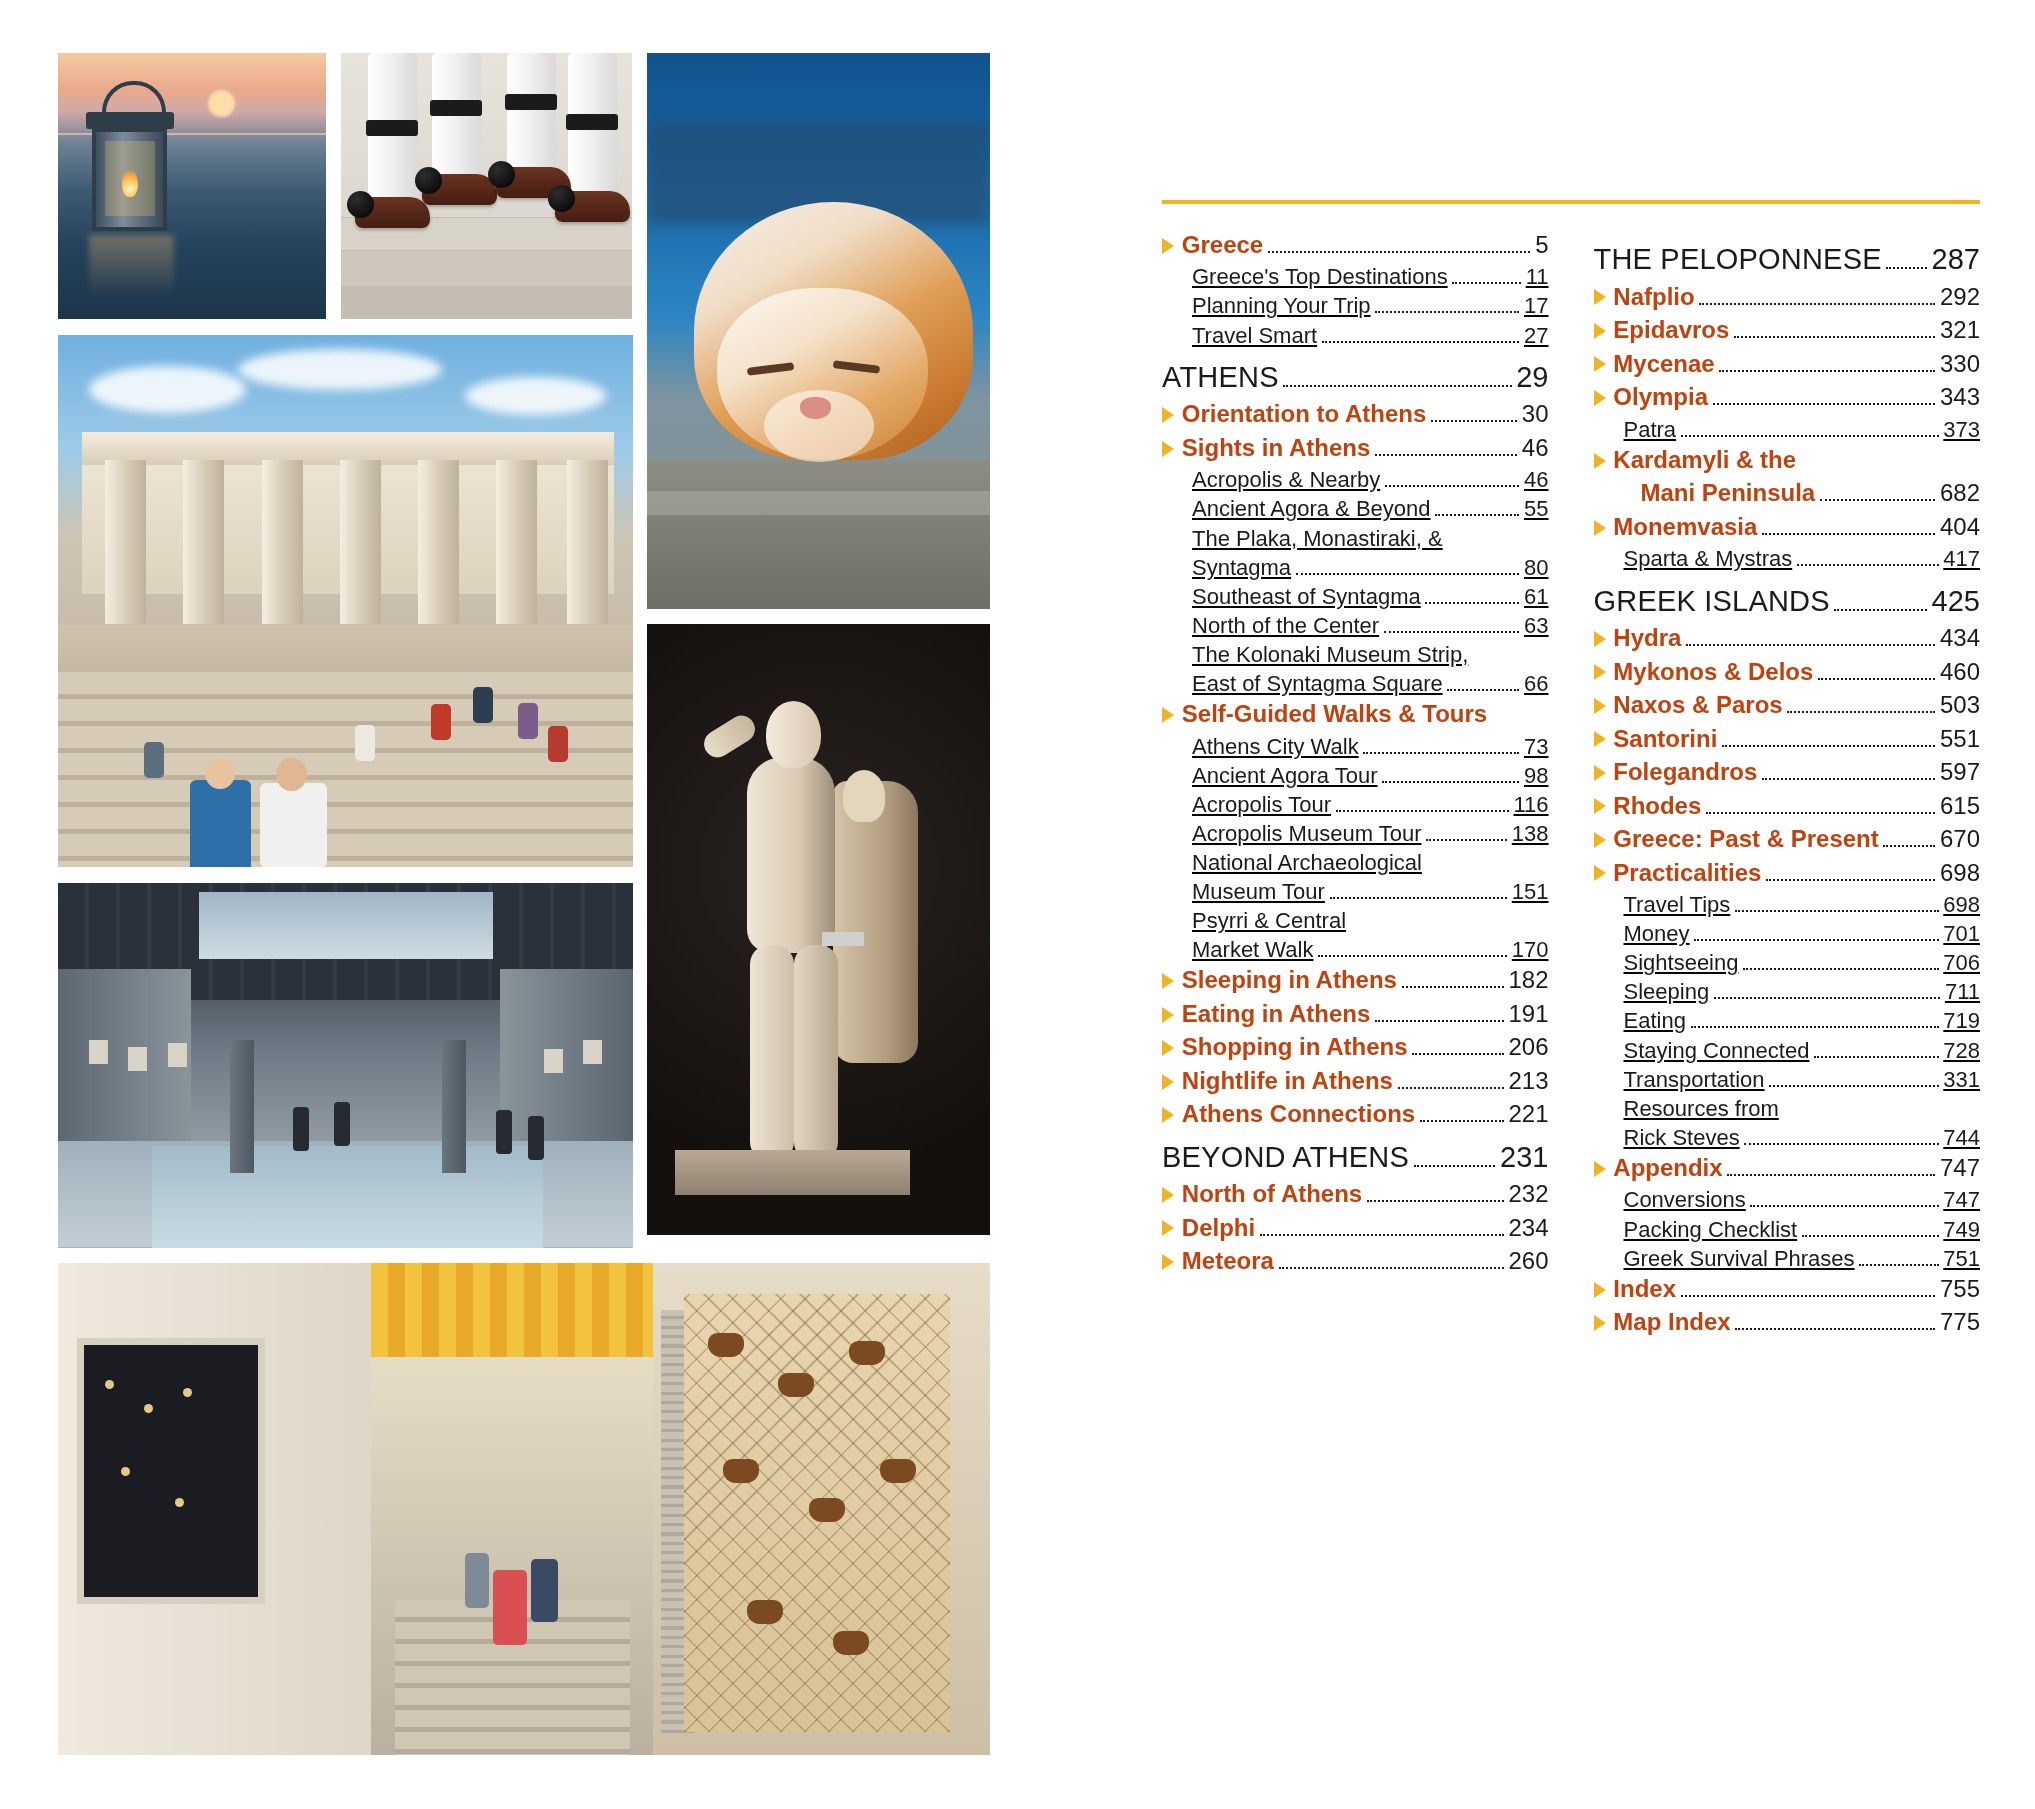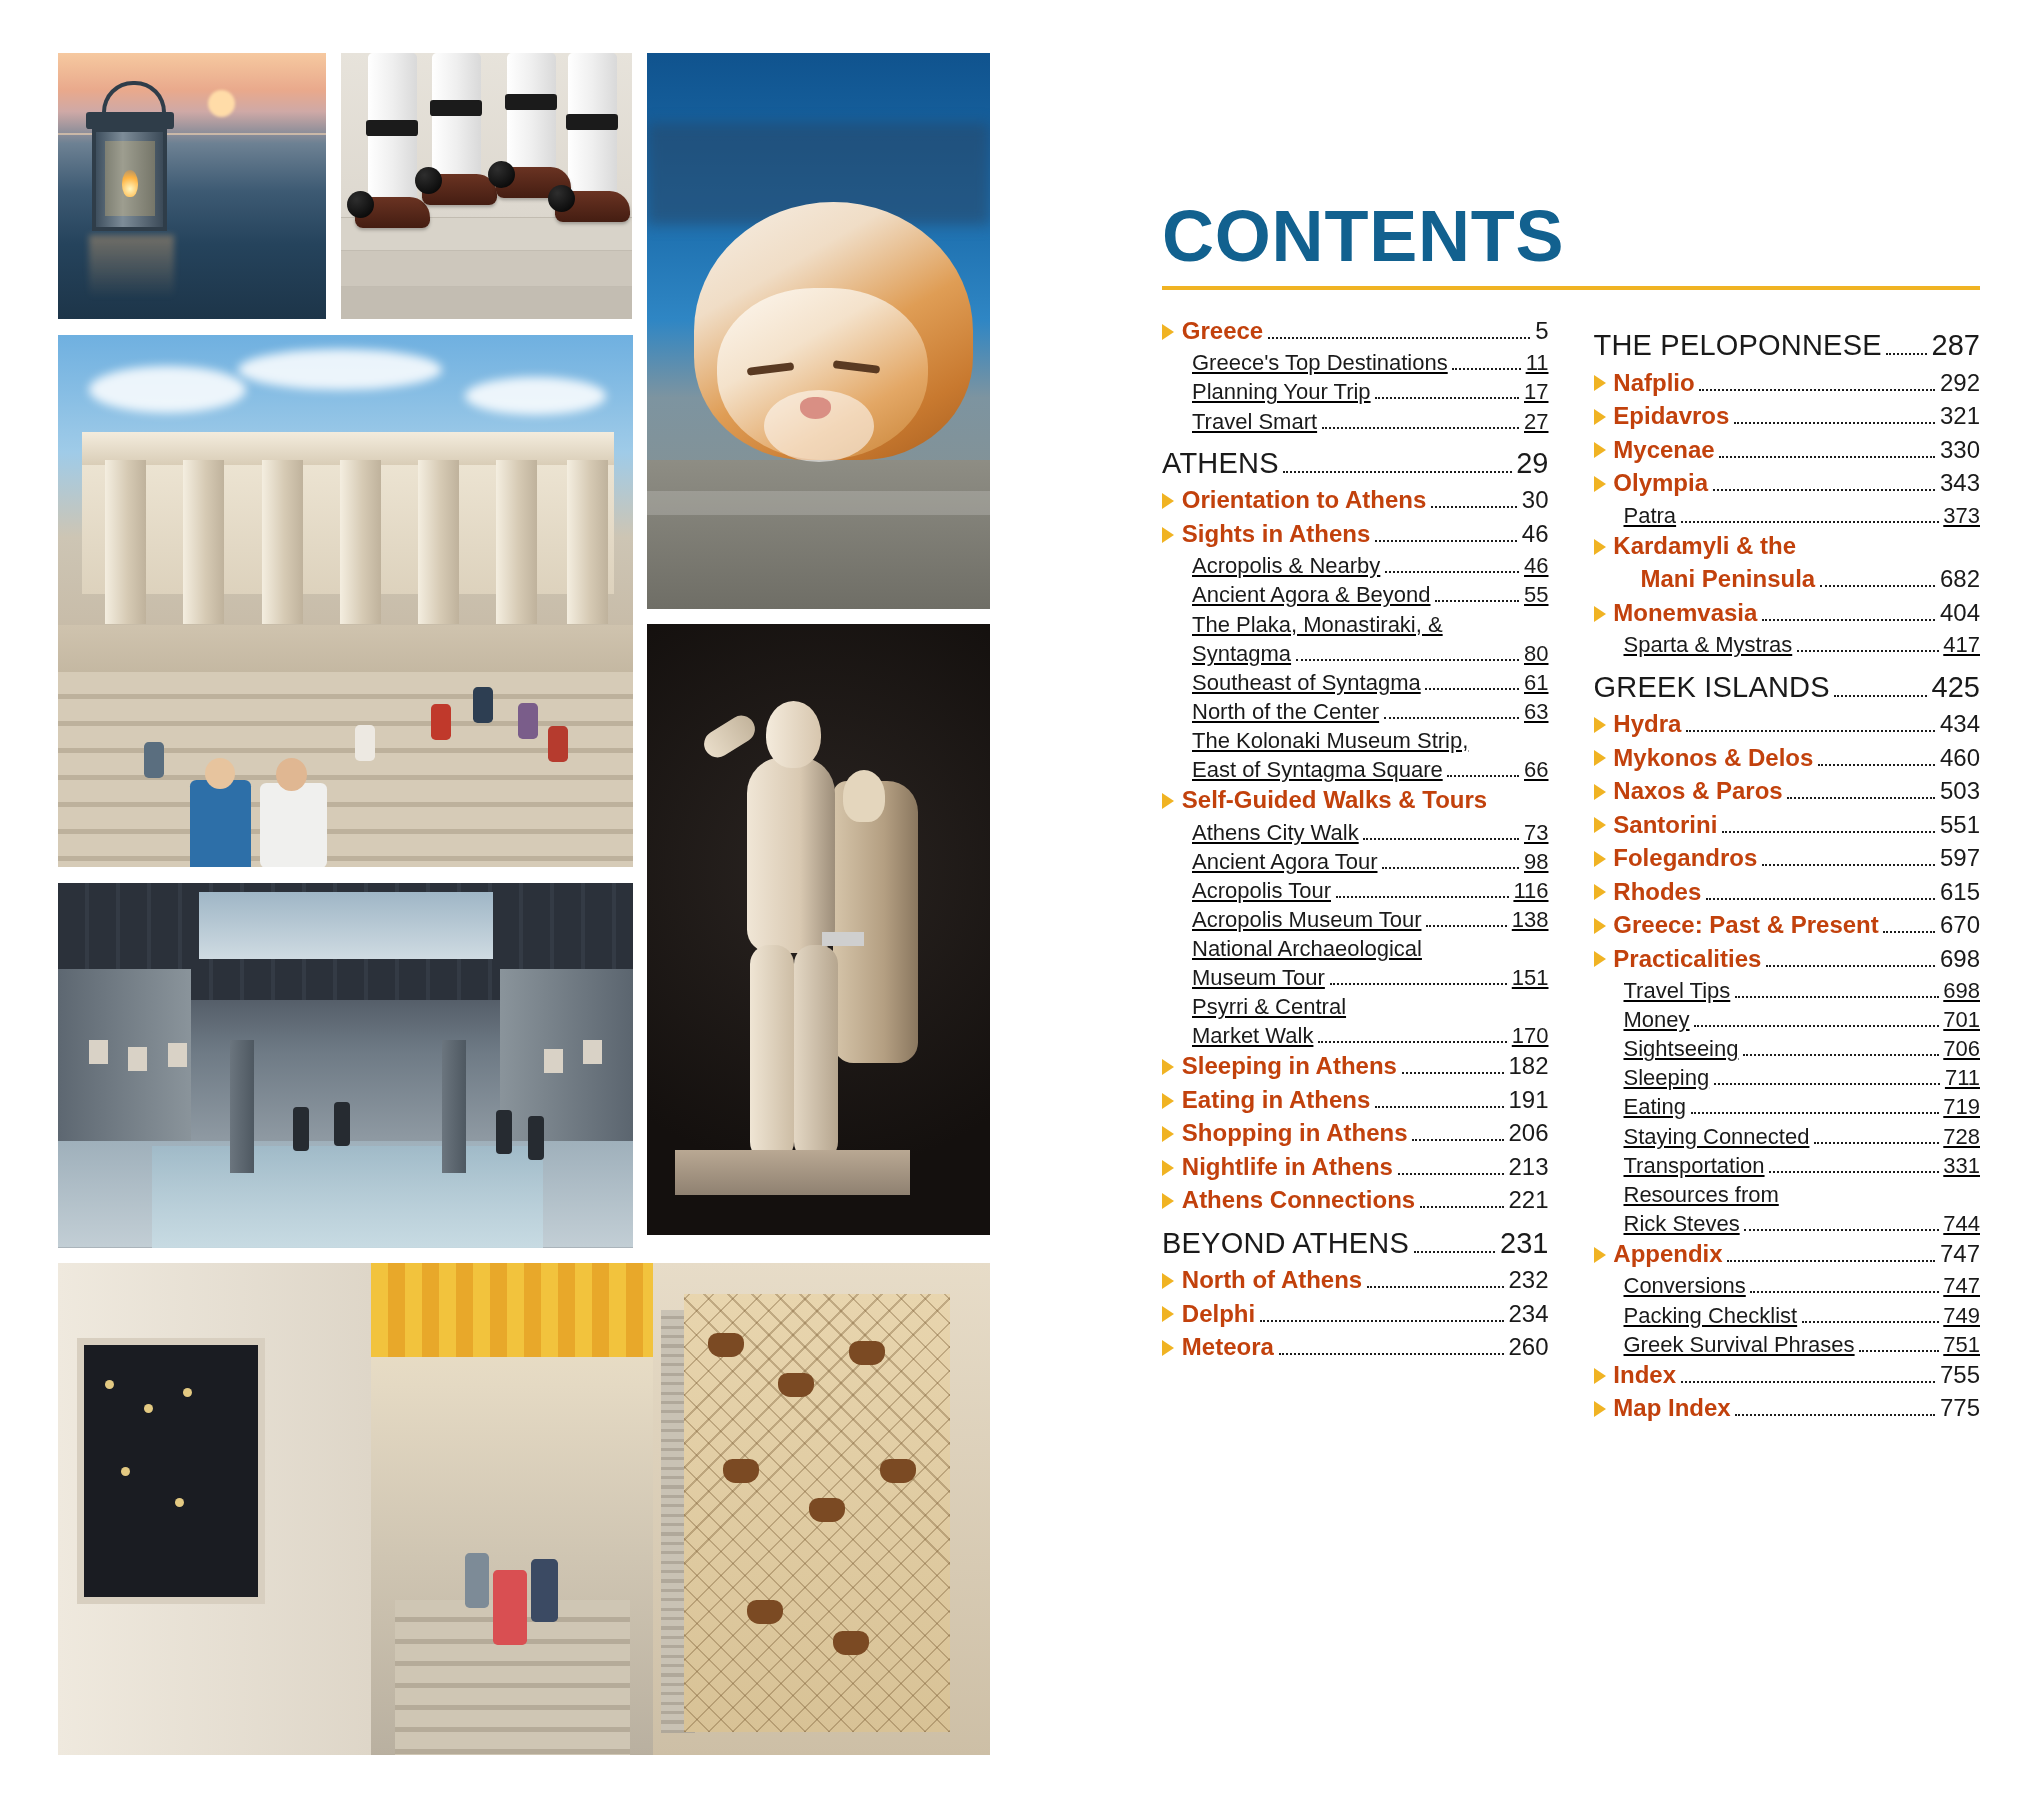--- a/index.html
+++ b/index.html
@@ -380,21 +380,20 @@
       <div class="sandal" style="left:791px; top:78px"></div>
       <div class="sandal" style="left:665px;  top:196px"></div>
       <div class="sandal" style="left:751px;  top:235px"></div>
       <div class="sandal" style="left:822px; top:196px"></div>
       <div class="sandal" style="left:689px;  top:337px"></div>
       <div class="sandal" style="left:775px;  top:368px"></div>
     </div>
   </div>
 
   <div class="contents">
-    <h1 class="contents-title">CONTENTS</h1>
     <div class="title-rule"></div>
 
     <div class="cols">
       <div class="col" id="col-left">
           <div class="toc-row lvl-main">
             <div class="toc-label">
               <span class="arrow"></span>
               <span>Greece</span>
             </div>
             <span class="dots"></span>

